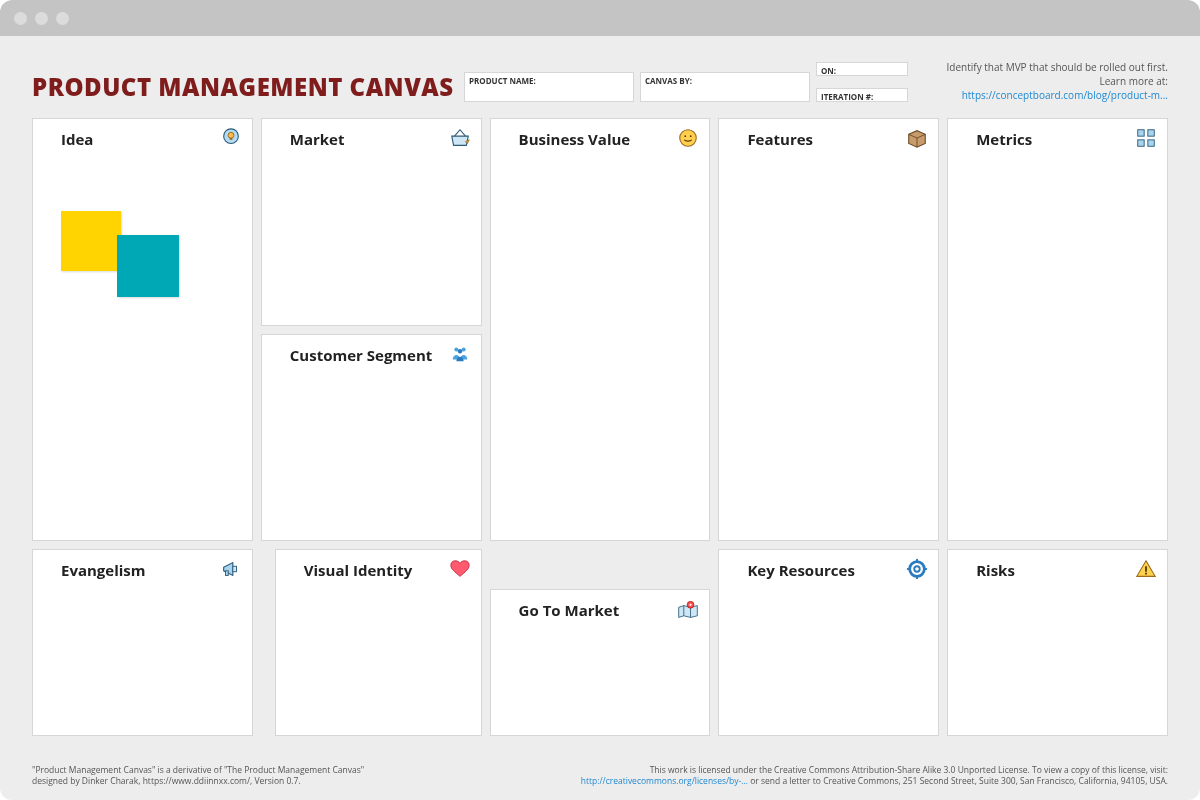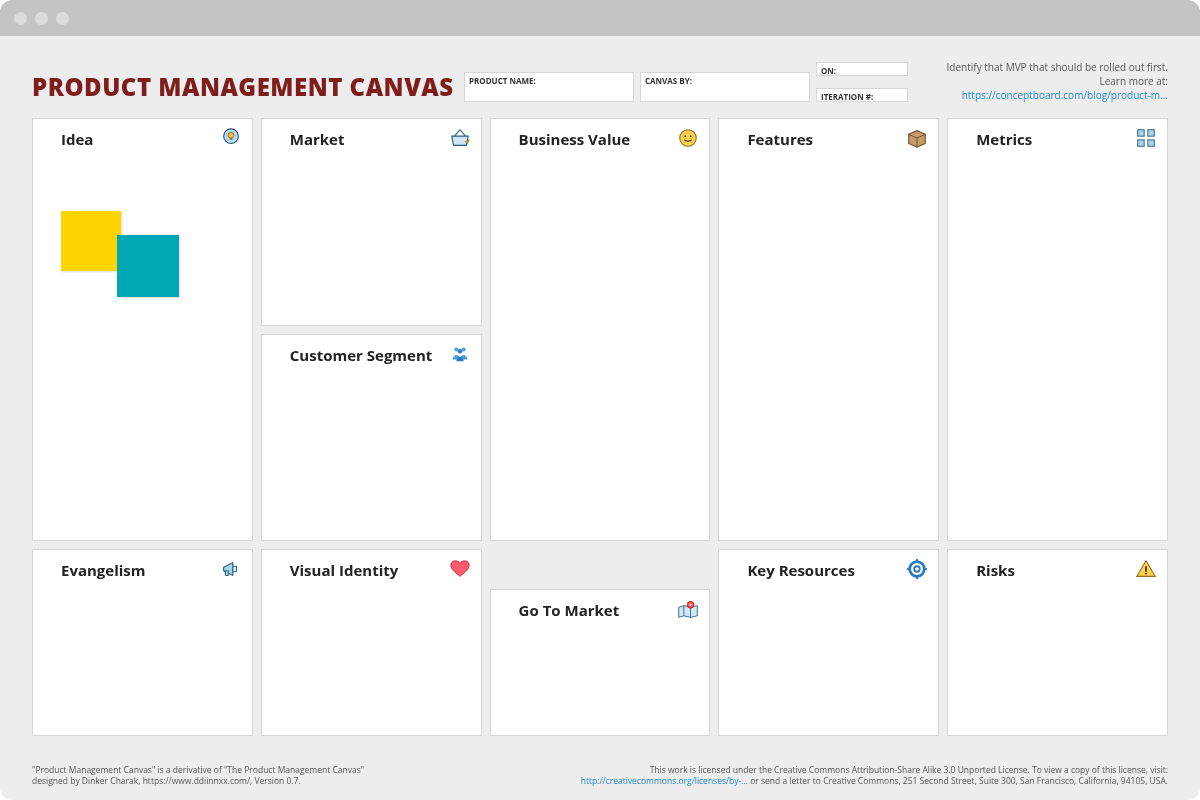--- a/index.html
+++ b/index.html
@@ -23,21 +23,21 @@
 .card-title { font-size: 15px; font-weight: 700; color: #222; }
 .card-icon { position: absolute; top: 8px; right: 10px; width: 22px; height: 22px; display: flex; align-items: center; justify-content: center; }
 
 .idea { grid-column: 1; grid-row: 1 / span 2; }
 .market { grid-column: 2; grid-row: 1; }
 .segment { grid-column: 2; grid-row: 2; }
 .bizval { grid-column: 3; grid-row: 1 / span 2; }
 .features { grid-column: 4; grid-row: 1 / span 2; }
 .metrics { grid-column: 5; grid-row: 1 / span 2; }
 .evangelism { grid-column: 1; grid-row: 3; }
-.visualid { grid-column: 2; grid-row: 3; }
+.visualid { grid-column: 2; grid-row: 3; margin-left: 14px; }
 .gotomarket { grid-column: 3; grid-row: 3; margin-top: 40px; }
 .keyres { grid-column: 4; grid-row: 3; }
 .risks { grid-column: 5; grid-row: 3; }
 
 .sticky { position: absolute; width: 60px; height: 60px; box-shadow: 1px 1px 2px rgba(0,0,0,.15); }
 .sticky.yellow { background: #ffd400; left: 28px; top: 92px; }
 .sticky.teal { background: #00a8b5; left: 84px; top: 116px; width: 62px; height: 62px; }
 .footer { position: absolute; left: 32px; right: 32px; bottom: 14px; display: flex; justify-content: space-between; font-size: 8.5px; color: #555; }
 .footer .right { text-align: right; margin-left: 29px; }
 .footer a { color: #1e88d2; text-decoration: none; }

